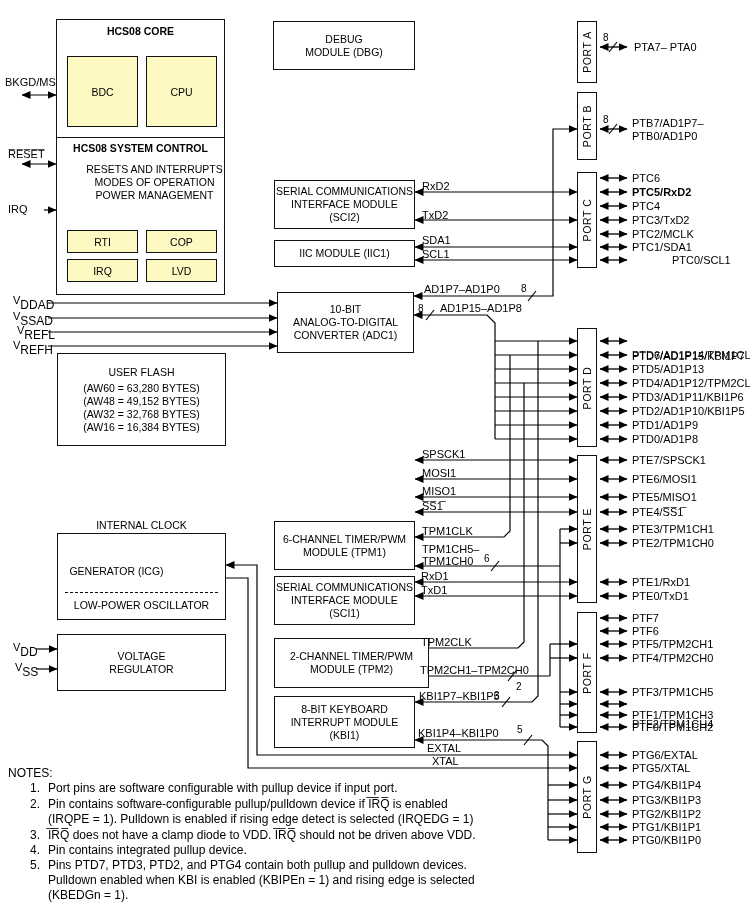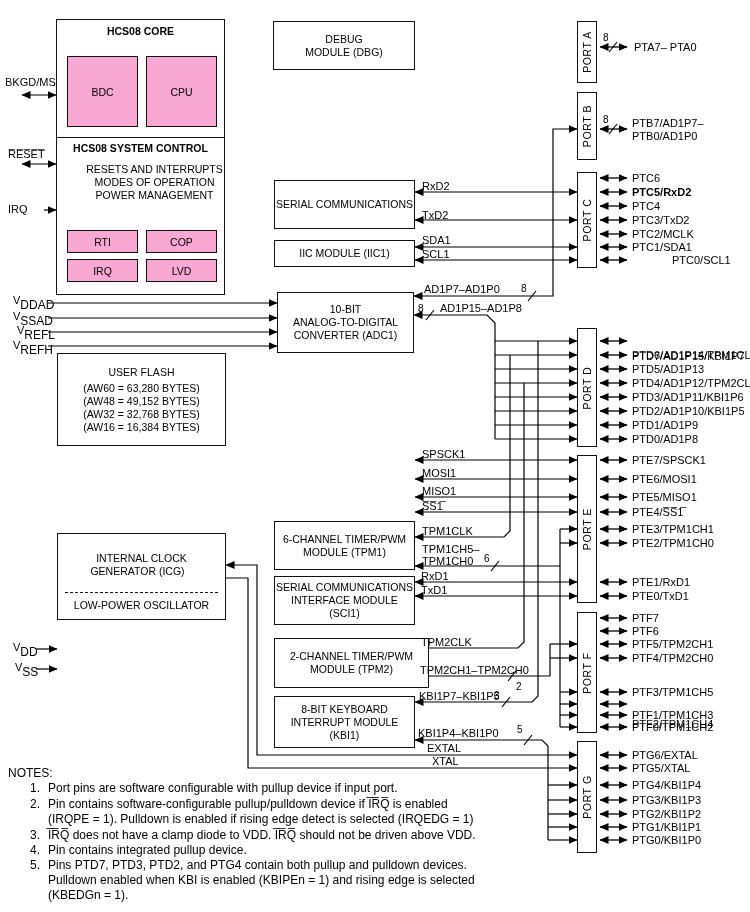--- a/index.html
+++ b/index.html
@@ -7,21 +7,21 @@
   .canvas{position:relative;width:750px;height:912px;background:#fff;overflow:hidden;
           font-family:"Liberation Sans",sans-serif;color:#000}
   svg#wires{position:absolute;left:0;top:0}
   svg .w{stroke:#000;stroke-width:1.2;fill:none}
   svg .da{stroke-width:1.3}
   svg .sl{stroke:#000;stroke-width:1.2;fill:none}
   svg text{font-family:"Liberation Sans",sans-serif;font-size:10px;fill:#000}
   .blk{position:absolute;border:1.5px solid #111;background:#fff;display:flex;flex-direction:column;
        align-items:center;justify-content:center;text-align:center;font-size:10.5px;line-height:13px}
   .box{position:absolute;border:1.5px solid #111;background:#fff}
-  .sub{position:absolute;border:1.4px solid #111;background:#f9a8d4;display:flex;align-items:center;
+  .sub{position:absolute;border:1.4px solid #111;background:#fef9c3;display:flex;align-items:center;
        justify-content:center;font-size:10.5px}
   .port{position:absolute;border:1.5px solid #111;background:#fff}
   .rot{position:absolute;left:50%;top:50%;transform:translate(-50%,-50%) rotate(-90deg);
        font-size:10.5px;letter-spacing:.6px;white-space:nowrap}
   .lbl{position:absolute;font-size:11px;line-height:12px;white-space:nowrap}
   .ctr{position:absolute;text-align:center;font-size:10.5px;line-height:13px}
   .b{font-weight:bold}
   .dash{position:absolute;border-top:1.5px dashed #111}
   .divider{position:absolute;border-top:1.5px solid #111}
   sub.ss{font-size:12px;position:relative;top:2px}
@@ -176,41 +176,46 @@
   <div class="sub" style="left:146px;top:230px;width:71px;height:23px">COP</div>
   <div class="sub" style="left:67px;top:259px;width:71px;height:23px">IRQ</div>
   <div class="sub" style="left:146px;top:259px;width:71px;height:23px">LVD</div>
 
   <div class="blk" style="left:273px;top:21px;width:142px;height:49px">
     <div>DEBUG</div>
     <div>MODULE (DBG)</div>
   </div>
   <div class="blk" style="left:274px;top:180px;width:141px;height:49px">
     <div>SERIAL COMMUNICATIONS</div>
+    <div>INTERFACE MODULE (SCI2)</div>
   </div>
   <div class="blk" style="left:274px;top:240px;width:141px;height:27px">
     <div>IIC MODULE (IIC1)</div>
   </div>
   <div class="blk" style="left:277px;top:292px;width:137px;height:61px">
     <div>10-BIT</div>
     <div>ANALOG-TO-DIGITAL</div>
     <div>CONVERTER (ADC1)</div>
   </div>
   <div class="blk" style="left:57px;top:353px;width:169px;height:93px">
     <div style="margin-bottom:3px">USER FLASH</div>
     <div>(AW60 = 63,280 BYTES)</div>
     <div>(AW48 = 49,152 BYTES)</div>
     <div>(AW32 = 32,768 BYTES)</div>
     <div>(AW16 = 16,384 BYTES)</div>
   </div>
   <div class="box" style="left:57px;top:533px;width:169px;height:87px"></div>
-  <div class="ctr" style="left:57px;top:552px;width:169px">INTERNAL CLOCK</div>
-  <div class="ctr" style="left:61px;top:565px;width:153px">GENERATOR (ICG)</div>
+  <div class="ctr" style="left:57px;top:519px;width:169px">INTERNAL CLOCK</div>
+  <div class="ctr" style="left:40px;top:565px;width:153px">GENERATOR (ICG)</div>
   <div class="dash" style="left:65px;top:592px;width:153px"></div>
   <div class="ctr" style="left:57px;top:599px;width:169px">LOW-POWER OSCILLATOR</div>
+  <div class="blk" style="left:57px;top:634px;width:169px;height:57px">
+    <div>VOLTAGE</div>
+    <div>REGULATOR</div>
+  </div>
   <div class="blk" style="left:274px;top:521px;width:141px;height:49px">
     <div>6-CHANNEL TIMER/PWM</div>
     <div>MODULE (TPM1)</div>
   </div>
   <div class="blk" style="left:274px;top:576px;width:141px;height:49px">
     <div>SERIAL COMMUNICATIONS</div>
     <div>INTERFACE MODULE (SCI1)</div>
   </div>
   <div class="blk" style="left:274px;top:638px;width:155px;height:50px">
     <div>2-CHANNEL TIMER/PWM</div>

